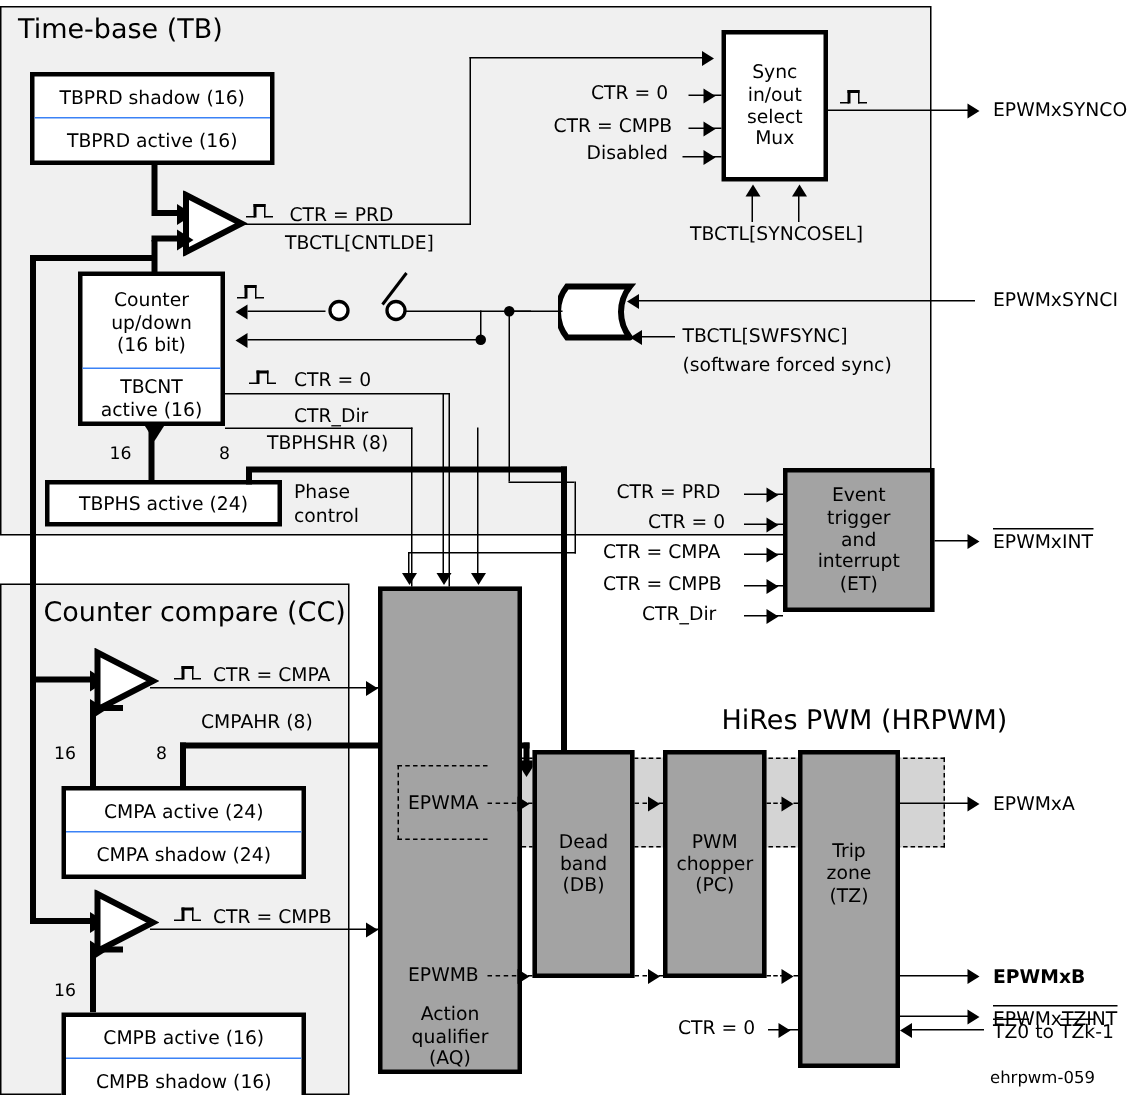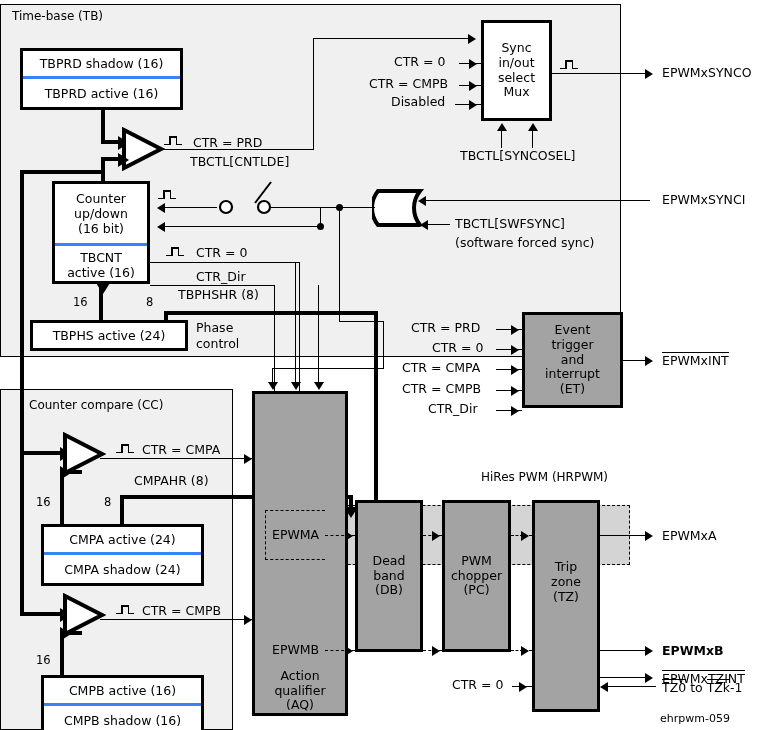--- a/index.html
+++ b/index.html
@@ -2,33 +2,33 @@
 <html><head>
 <meta charset="utf-8">
 <title>ePWM Block Diagram</title>
 <style>
   html,body{margin:0;padding:0;background:#ffffff;}
   body{font-family:"DejaVu Sans","Liberation Sans",sans-serif;}
   #stage{position:relative;width:761px;height:730px;background:#ffffff;overflow:hidden;}
 
   
   .rgn{position:absolute;background:#f0f0f0;border:1px solid #000;box-sizing:border-box;}
-  .rgn-label{position:absolute;font-size:12px;color:#000;white-space:nowrap;}
+  .rgn-label{position:absolute;font-size:18px;color:#000;white-space:nowrap;}
 
   .blk{position:absolute;background:#a3a3a3;border:3px solid #000;box-sizing:border-box;
        display:flex;flex-direction:column;align-items:center;justify-content:center;
        font-size:12.5px;line-height:1.18;text-align:center;color:#000;}
   .blk.white{background:#ffffff;}
   .blk .ln{display:block;white-space:nowrap;}
 
   
   .reg{position:absolute;border:3px solid #000;box-sizing:border-box;background:#ffffff;}
   .reg .cell{height:50%;box-sizing:border-box;display:flex;align-items:center;justify-content:center;
              font-size:12.5px;white-space:nowrap;color:#000;}
-  .reg .cell.top{border-bottom:3px solid #3b82f6;}
+  .reg .cell.top{border-bottom:1px solid #3b82f6;}
   .reg.single .cell{height:100%;}
 
   
   .w{position:absolute;background:#000;}
   .wh{height:1px;}            
   .wv{width:1px;}             
   .wh3{height:4px;}           
   .wv3{width:4px;}            
 
   

